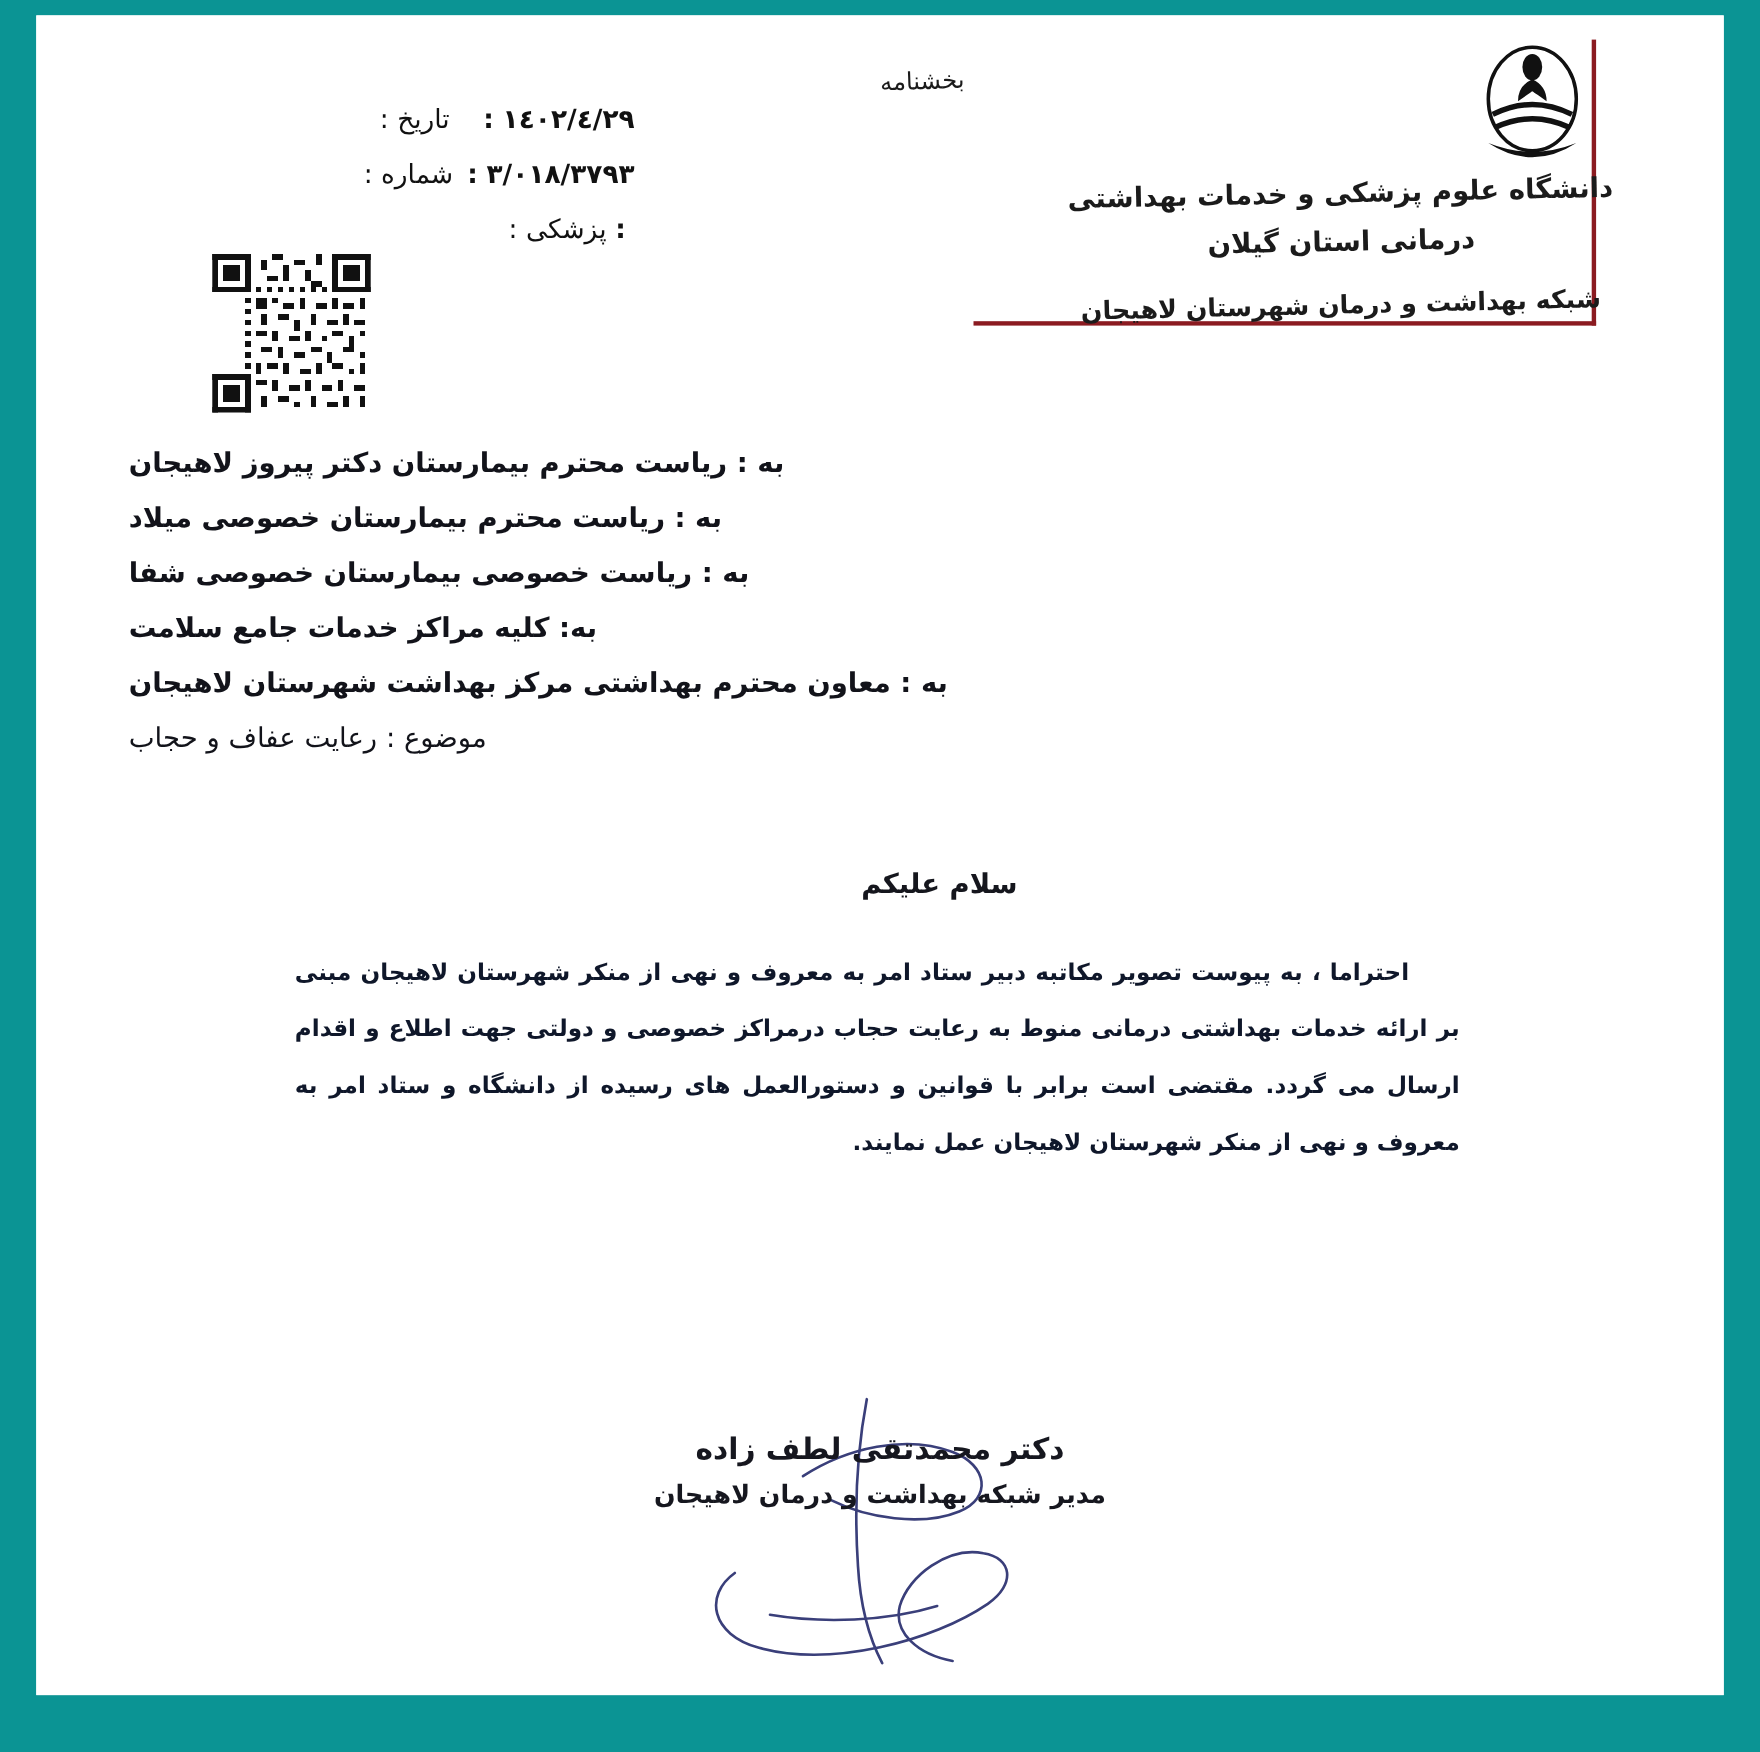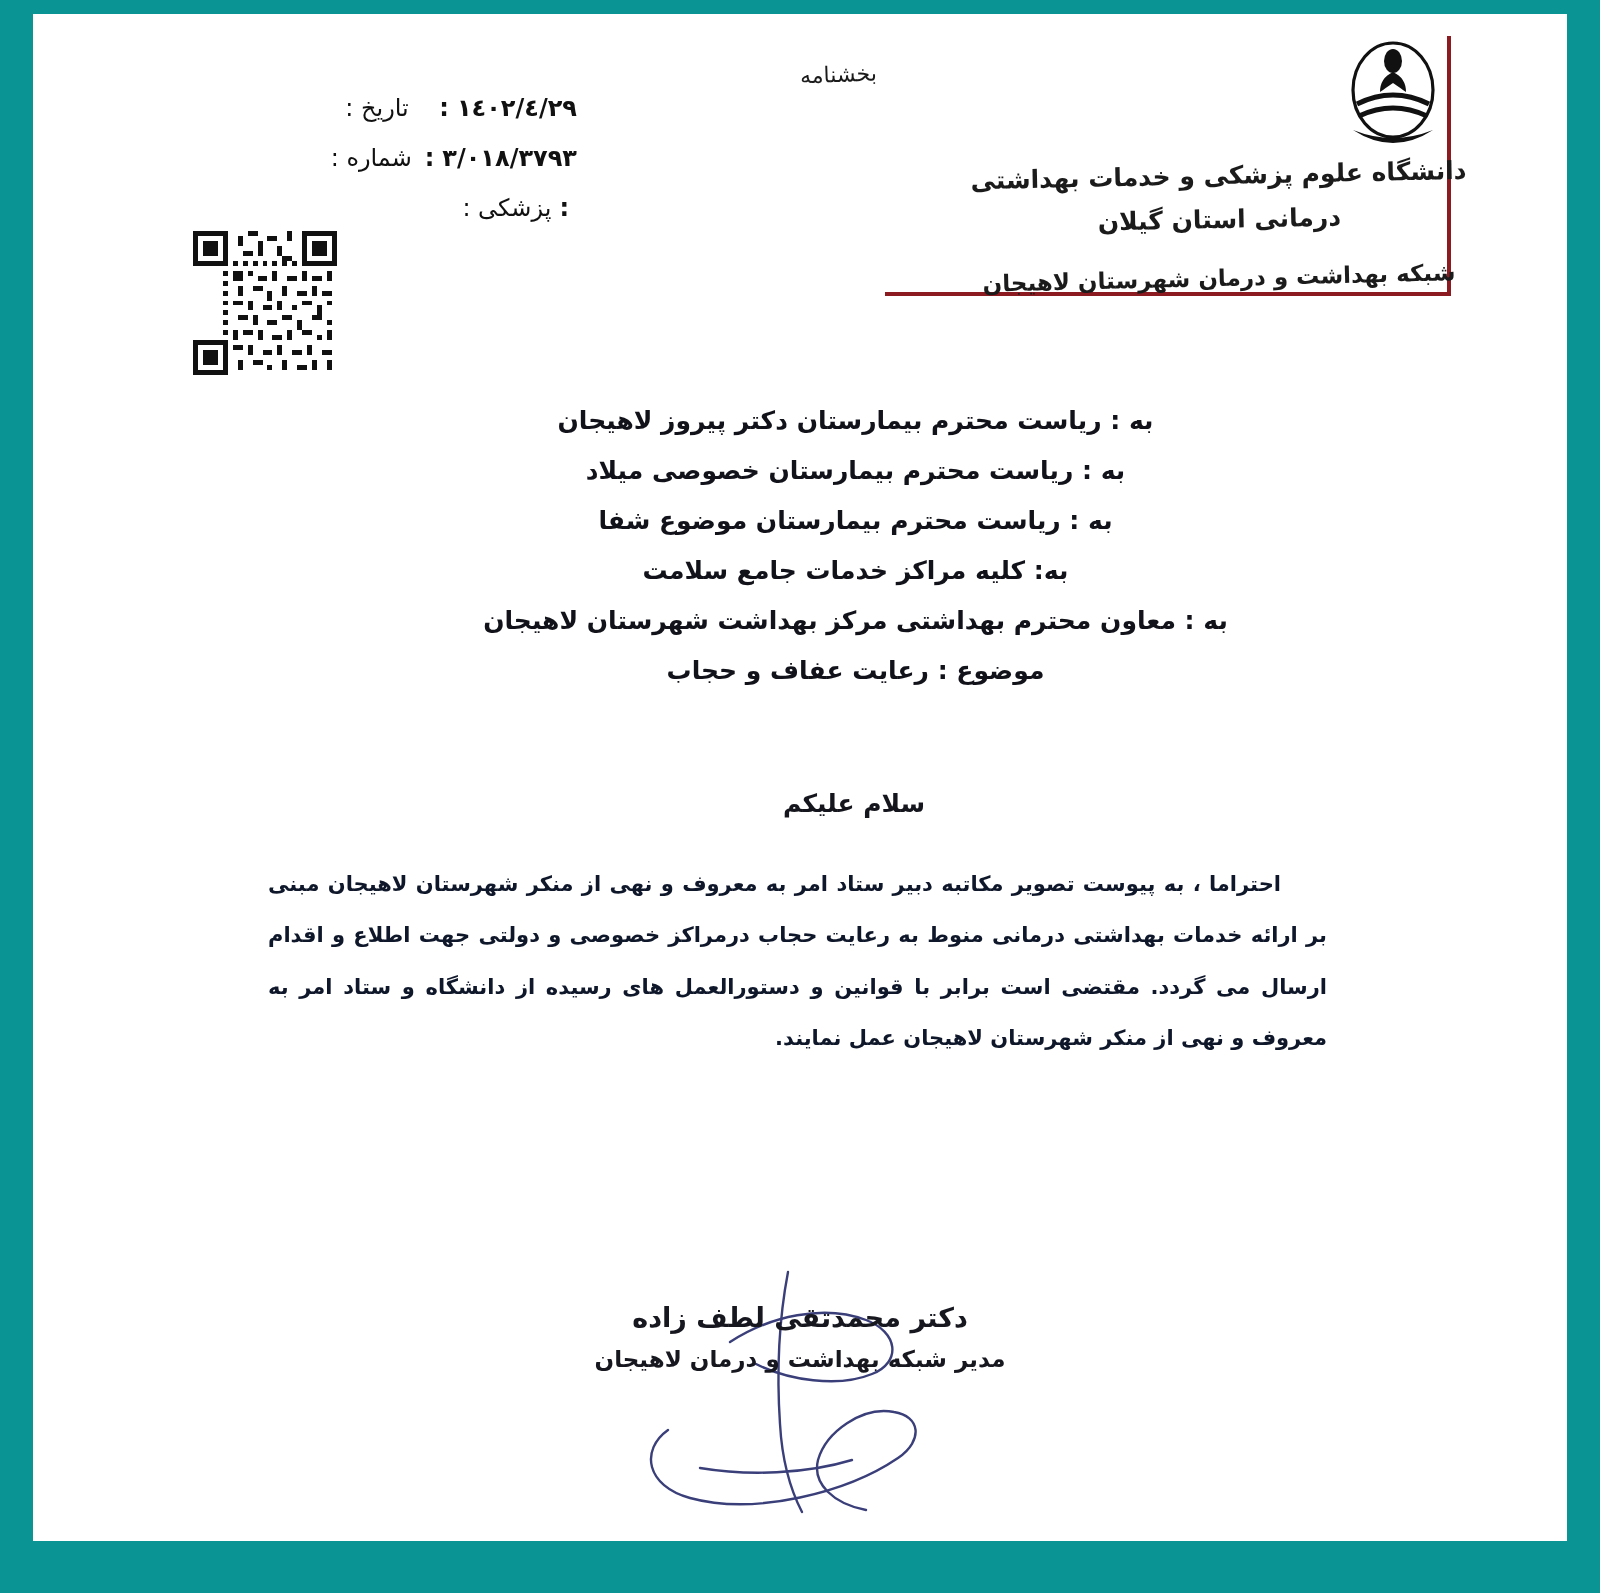--- a/index.html
+++ b/index.html
@@ -147,33 +147,33 @@
   }
   .qr svg { display: block; }
 
   
   .recipients {
     position: absolute;
     top: 392px;
     right: 0;
     left: 0;
     padding-right: 0;
-    padding-left: 111px;
-    text-align: center;
+    padding-left: 84px;
+    text-align: left;
   }
   .recipient-line {
     font-size: 25px;
     font-weight: 700;
     color: #12131a;
     margin-bottom: 21px;
     letter-spacing: 0.2px;
   }
   .subject-line {
     font-size: 25px;
-    font-weight: 700;
+    font-weight: 400;
     color: #12131a;
     margin-top: 15px;
     letter-spacing: 0.2px;
   }
 
   
   .salutation {
     position: absolute;
     top: 775px;
     left: 0;
@@ -392,21 +392,21 @@
               <rect x="24" y="26" width="1" height="2"></rect>
             <rect x="27" y="26" width="1" height="2"></rect>
           </g>
         </svg>
       </div>
     </div>
 
     <div class="recipients">
       <div class="recipient-line">به : ریاست محترم بیمارستان دکتر پیروز لاهیجان</div>
       <div class="recipient-line">به : ریاست محترم بیمارستان خصوصی میلاد</div>
-      <div class="recipient-line">به : ریاست محترم بیمارستان موضوع شفا</div>
+      <div class="recipient-line">به : ریاست خصوصی بیمارستان خصوصی شفا</div>
       <div class="recipient-line">به: کلیه مراکز خدمات جامع سلامت</div>
       <div class="recipient-line">به : معاون محترم بهداشتی مرکز بهداشت شهرستان لاهیجان</div>
       <div class="subject-line">موضوع :  رعایت عفاف و حجاب</div>
     </div>
 
     <div class="salutation">سلام علیکم</div>
 
     <div class="body-text">
       <p>احتراما ، به پیوست تصویر مکاتبه دبیر ستاد امر به معروف و نهی از منکر شهرستان لاهیجان مبنی بر ارائه خدمات بهداشتی درمانی منوط به رعایت حجاب درمراکز خصوصی و دولتی جهت اطلاع و اقدام ارسال می گردد. مقتضی است برابر با قوانین و دستورالعمل های رسیده از دانشگاه و ستاد امر به معروف و نهی از منکر شهرستان لاهیجان عمل نمایند.</p>
     </div>

